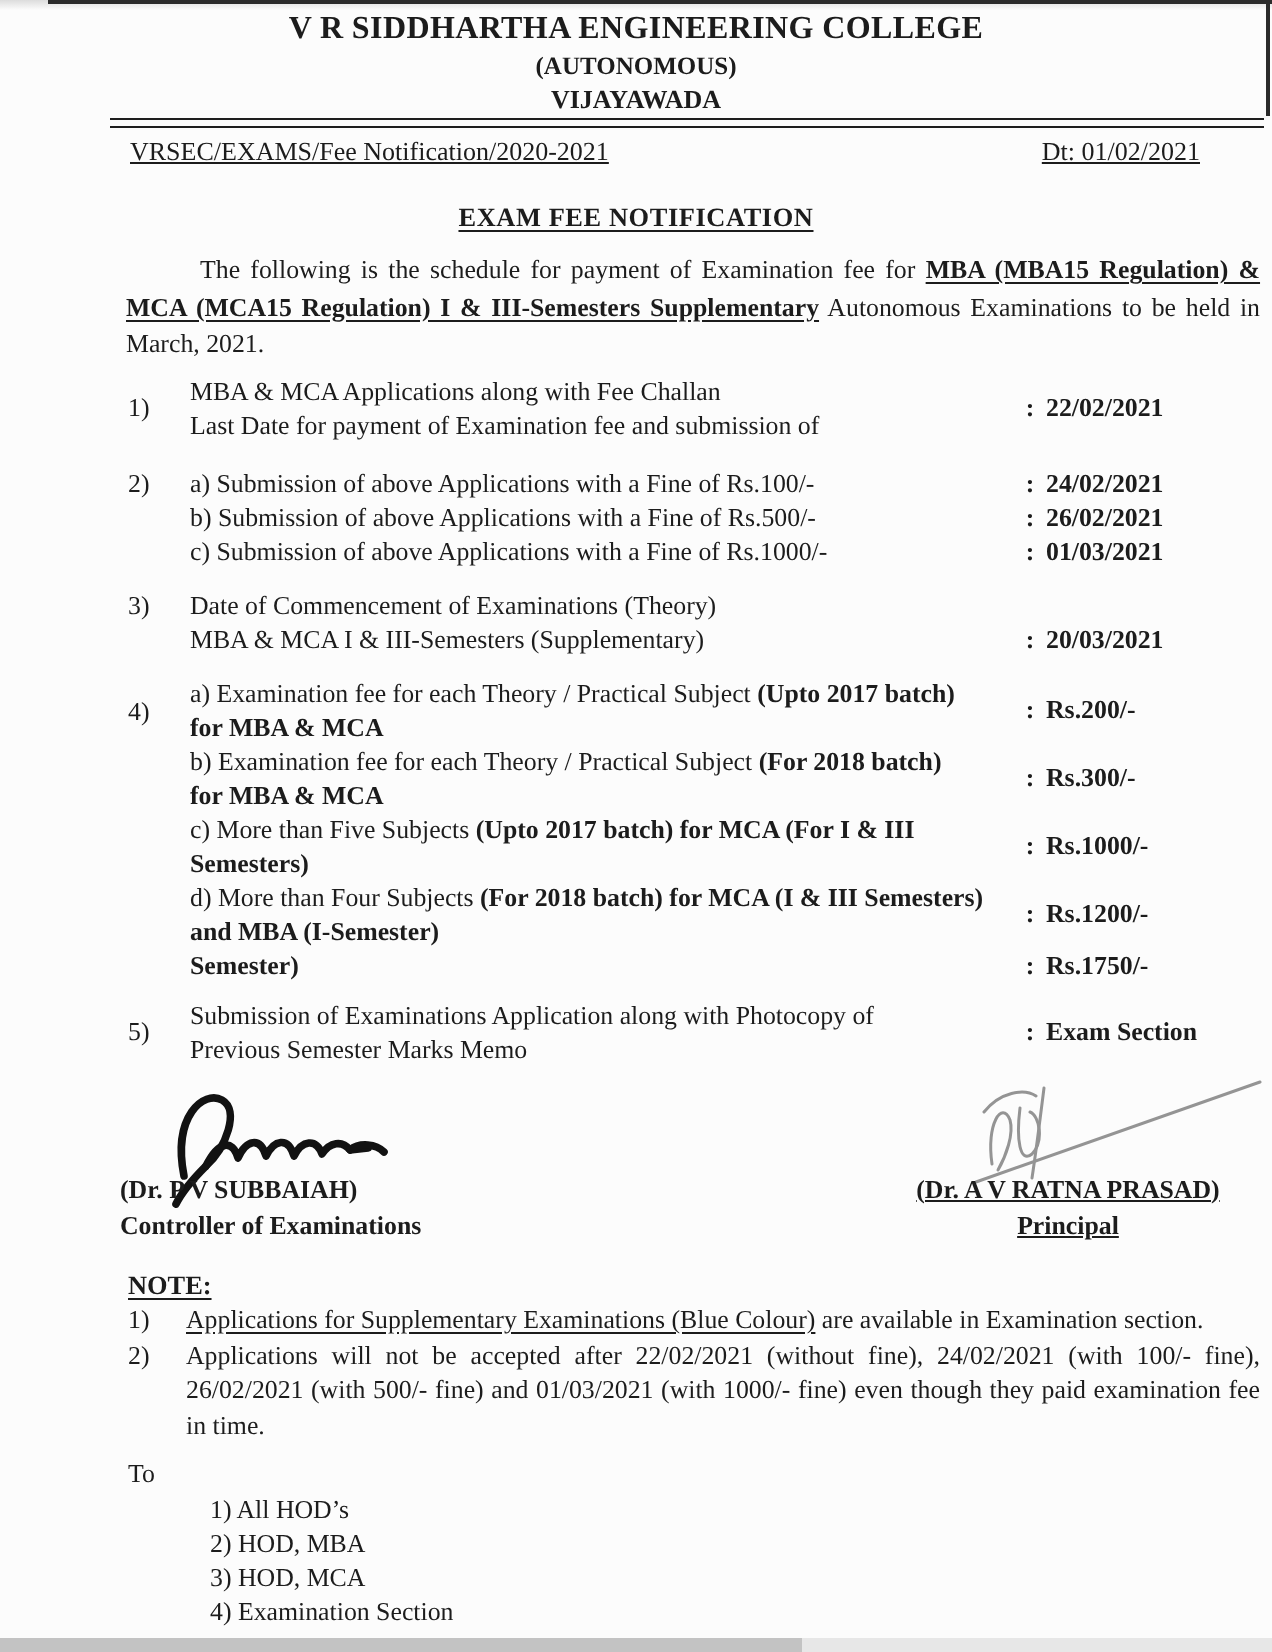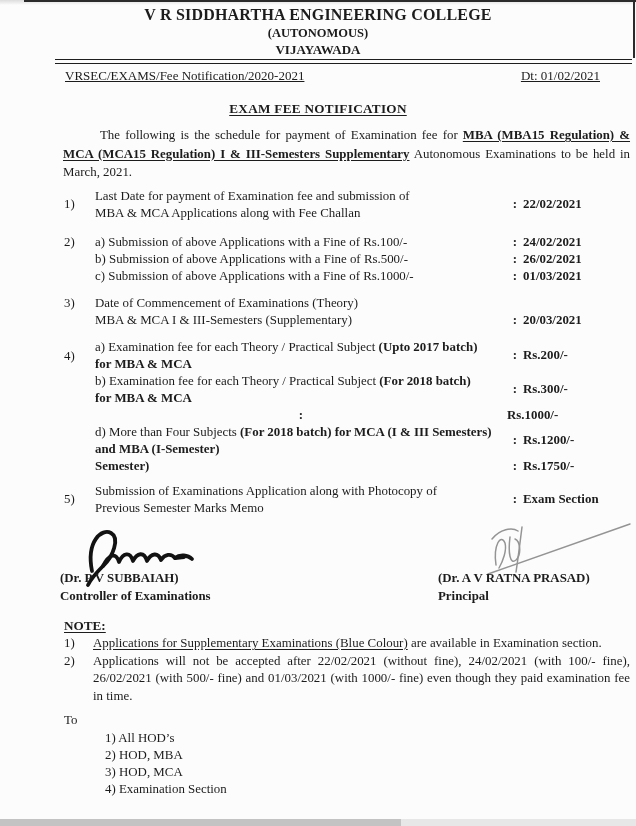--- a/index.html
+++ b/index.html
@@ -45,21 +45,21 @@
   .row4 { display:grid; grid-template-columns:31px 1fr; }
   .row4 .num { align-self:start; padding-top:9px; }
   .sub4 { display:grid; grid-template-columns:412px 16px 1fr; }
   .sub4 .colon { text-align:center; align-self:center; font-weight:bold; }
   .sub4 .val { font-weight:bold; align-self:center; white-space:nowrap; }
 
   .sig-section { position:relative; height:86px; margin-top:8px; }
   .sig-left-svg { position:absolute; left:80px; top:2px; }
   .sig-right-svg { position:absolute; left:482px; top:-8px; }
   .coe-block { position:absolute; left:60px; top:44px; font-weight:bold; font-size:12.9px; line-height:18px; }
-  .principal-block { position:absolute; left:438px; top:44px; width:192px; font-weight:bold; font-size:12.9px; line-height:18px; }
+  .principal-block { position:absolute; left:438px; top:44px; width:192px; text-align:center; font-weight:bold; font-size:12.9px; line-height:18px;text-decoration:underline; }
 
   .note { margin:6px 6px 0 64px; font-size:12.9px; line-height:17.5px; }
   .note-h { font-weight:bold; font-size:13.2px; text-decoration:underline; text-underline-offset:2px; margin-bottom:1px; }
   .note-item { display:grid; grid-template-columns:29px 1fr; }
   .note-text { text-align:justify; }
   .u { text-decoration:underline; text-underline-offset:2px; }
 
   .to-block { margin:7px 0 0 64px; font-size:12.9px; line-height:17px; }
   .to-list { margin-left:41px; margin-top:1px; }
 </style>
@@ -80,22 +80,22 @@
 </div>
 <div class="doc-title">EXAM FEE NOTIFICATION</div>
 
 <div class="intro"><span>The following is the schedule for payment of Examination fee for </span><span class="bold-u">MBA (MBA15 Regulation) &amp; MCA (MCA15 Regulation) I &amp; III-Semesters Supplementary</span><span> Autonomous Examinations to be held in March, 2021.</span></div>
 
 <div class="sched">
 
   <div class="srow mb12">
     <div class="num">1)</div>
     <div>
+      <div>MBA &amp; MCA Applications along with Fee Challan</div>
       <div>Last Date for payment of Examination fee and submission of</div>
-      <div>MBA &amp; MCA Applications along with Fee Challan</div>
     </div>
     <div class="colon">:</div>
     <div class="val">22/02/2021</div>
   </div>
 
   <div class="mb10">
     <div class="srow">
       <div class="num">2)</div>
       <div>a) Submission of above Applications with a Fine of Rs.100/-</div>
       <div class="colon">:</div>
@@ -138,20 +138,24 @@
       </div>
       <div class="sub4">
         <div>
           <div><span>b) Examination fee for each Theory / Practical Subject </span><span class="b">(For 2018 batch)</span></div>
           <div class="b">for MBA &amp; MCA</div>
         </div>
         <div class="colon">:</div>
         <div class="val">Rs.300/-</div>
       </div>
       <div class="sub4">
+        <div>
+          <div><span>c) More than Five Subjects </span><span class="b">(Upto 2017 batch) for MCA (For I &amp; III</span></div>
+          <div class="b">Semesters)</div>
+        </div>
         <div class="colon">:</div>
         <div class="val">Rs.1000/-</div>
       </div>
       <div class="sub4">
         <div>
           <div><span>d) More than Four Subjects </span><span class="b">(For 2018 batch) for MCA (I &amp; III Semesters)</span></div>
           <div class="b">and MBA (I-Semester)</div>
         </div>
         <div class="colon">:</div>
         <div class="val">Rs.1200/-</div>

